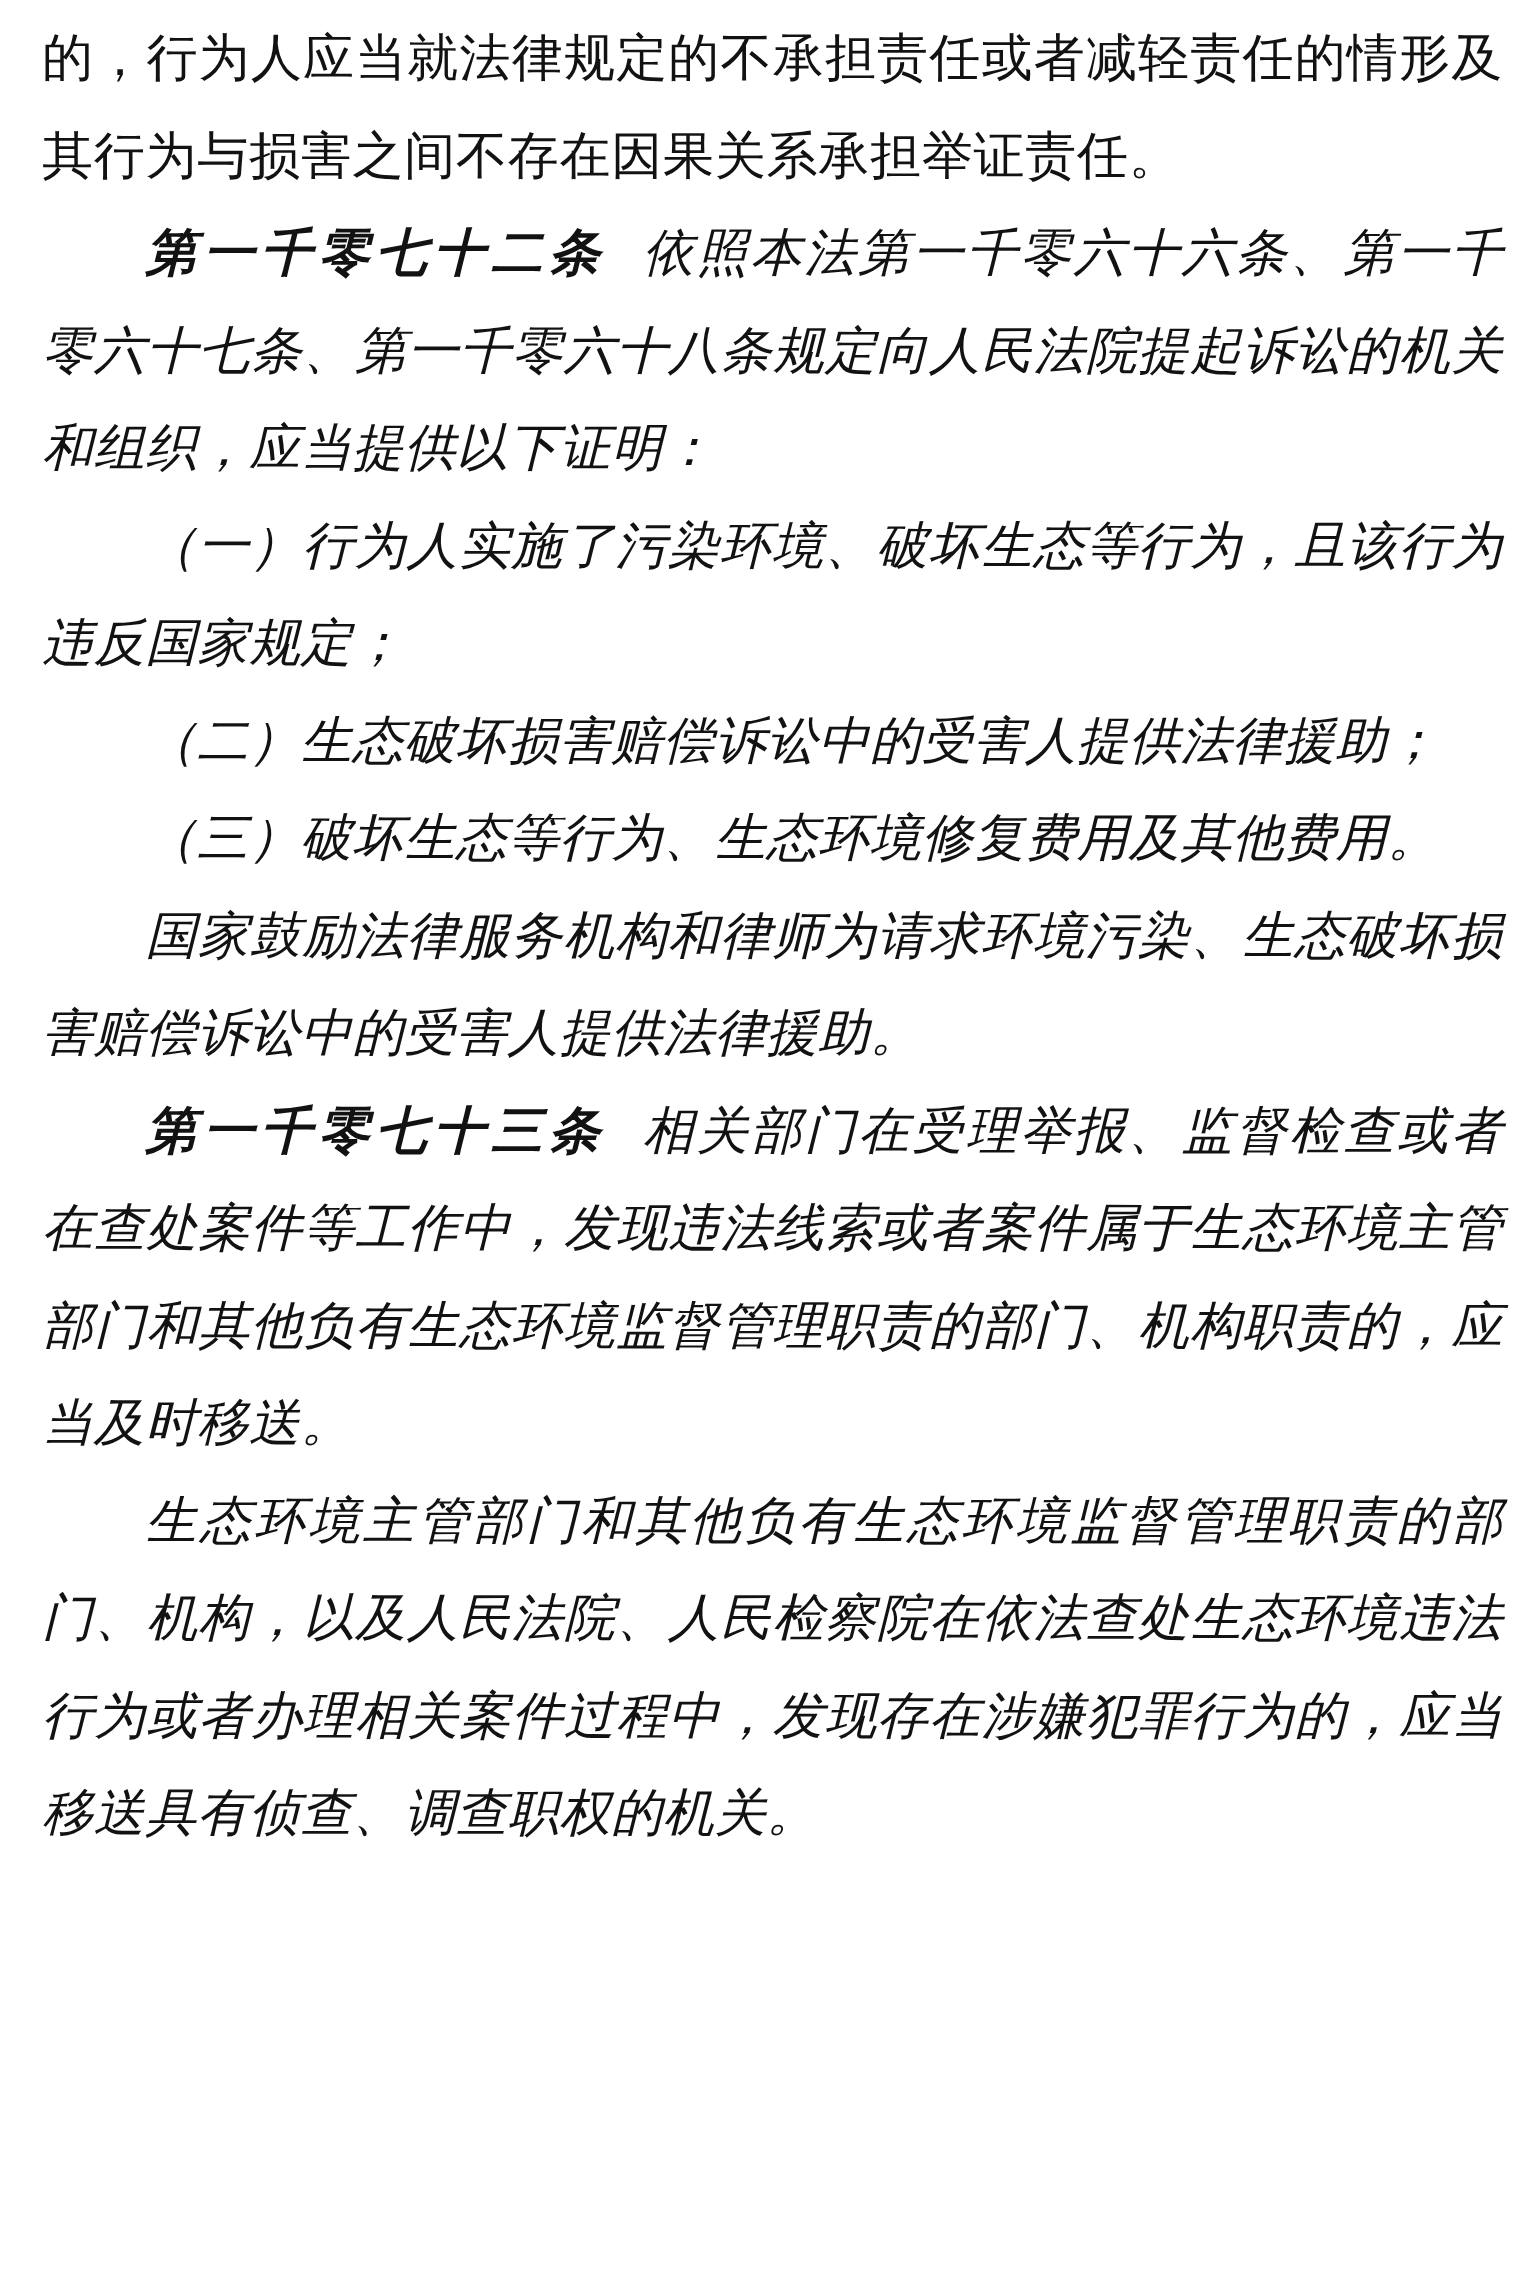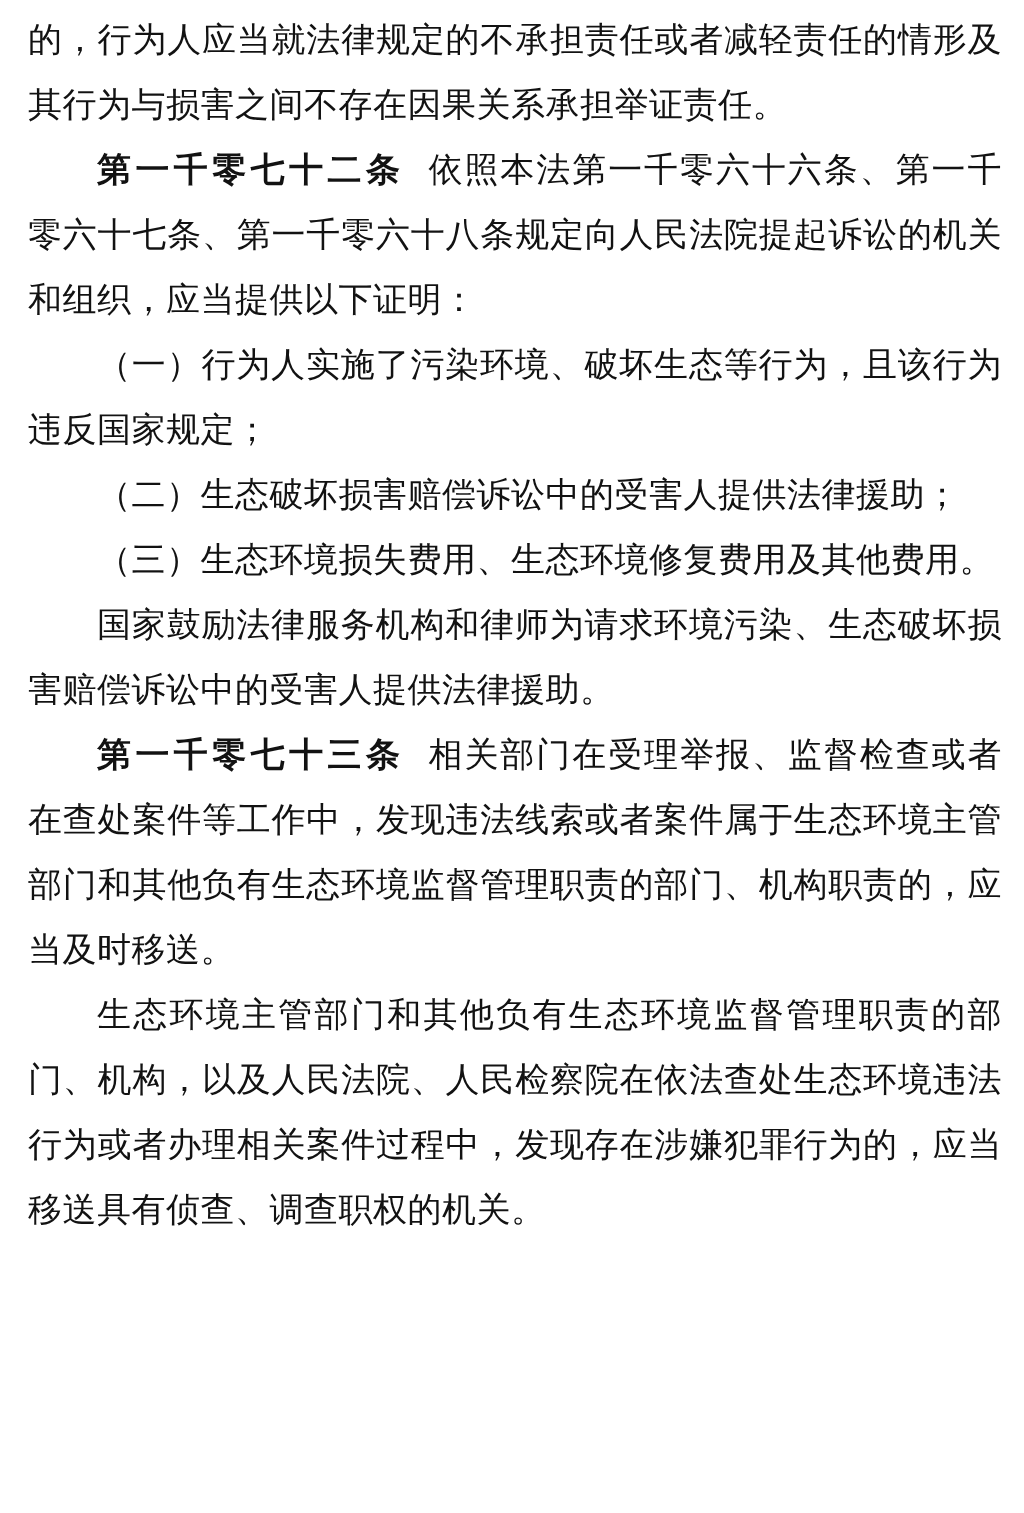--- a/index.html
+++ b/index.html
@@ -23,20 +23,21 @@
     font-size: 34px;
     line-height: 65px;
     letter-spacing: 0.5px;
     text-align: justify;
     text-justify: inter-character;
     word-break: break-all;
     color: #121212;
   }
   .para.indent {
     text-indent: 69px;
+    font-style: italic;
   }
   .lead {
     font-family: "Liberation Sans", "DejaVu Sans", sans-serif;
     font-weight: 700;
     letter-spacing: 3px;
     margin-right: 24px;
   }
   .pageno {
     margin-top: 20px;
     text-align: center;
@@ -54,21 +55,21 @@
 <div class="page">
 
   <p class="para"><span>的，行为人应当就法律规定的不承担责任或者减轻责任的情形及其行为与损害之间不存在因果关系承担举证责任。</span></p>
 
   <p class="para indent"><b class="lead">第一千零七十二条</b><span>依照本法第一千零六十六条、第一千零六十七条、第一千零六十八条规定向人民法院提起诉讼的机关和组织，应当提供以下证明：</span></p>
 
   <p class="para indent"><span>（一）行为人实施了污染环境、破坏生态等行为，且该行为违反国家规定；</span></p>
 
   <p class="para indent"><span>（二）生态破坏损害赔偿诉讼中的受害人提供法律援助；</span></p>
 
-  <p class="para indent"><span>（三）生态环境损失费用、生态环境修复费用及其他费用。</span></p>
+  <p class="para indent"><span>（三）破坏生态等行为、生态环境修复费用及其他费用。</span></p>
 
 
   <p class="para indent"><span>国家鼓励法律服务机构和律师为请求环境污染、生态破坏损害赔偿诉讼中的受害人提供法律援助。</span></p>
 
   <p class="para indent"><b class="lead">第一千零七十三条</b><span>相关部门在受理举报、监督检查或者在查处案件等工作中，发现违法线索或者案件属于生态环境主管部门和其他负有生态环境监督管理职责的部门、机构职责的，应当及时移送。</span></p>
 
   <p class="para indent"><span>生态环境主管部门和其他负有生态环境监督管理职责的部门、机构，以及人民法院、人民检察院在依法查处生态环境违法行为或者办理相关案件过程中，发现存在涉嫌犯罪行为的，应当移送具有侦查、调查职权的机关。</span></p>
 
   <div class="pageno">280</div>
 

